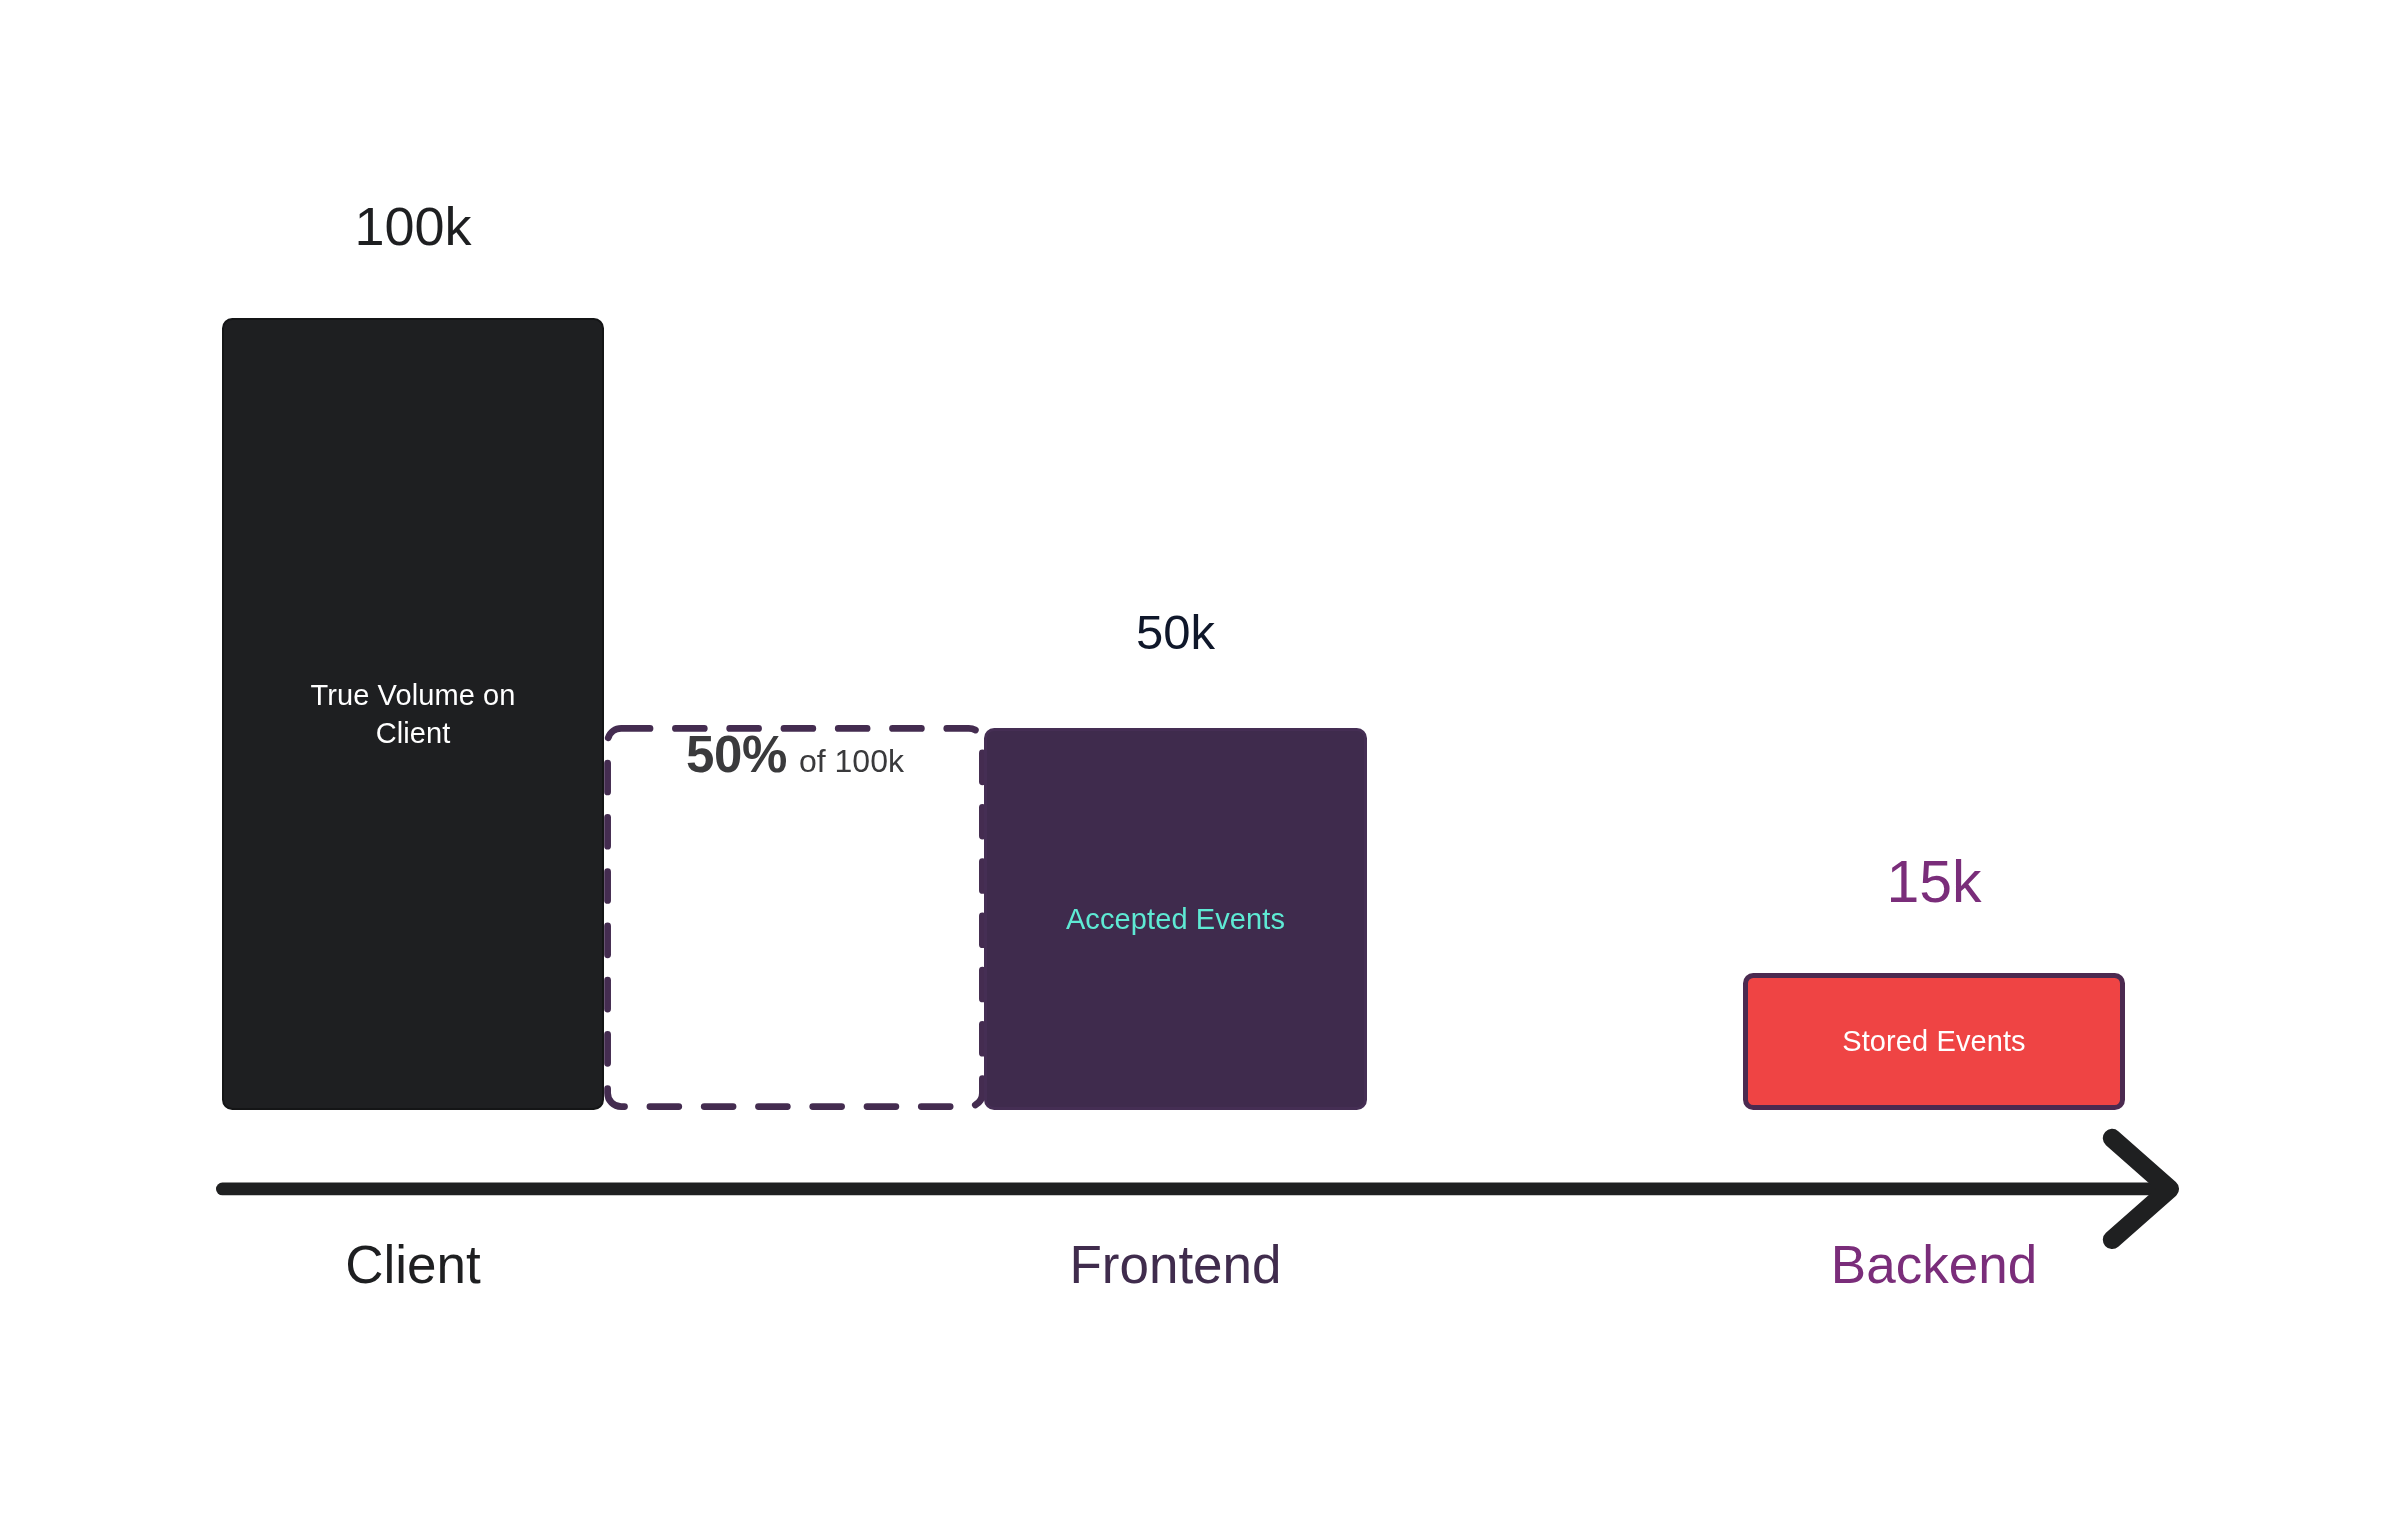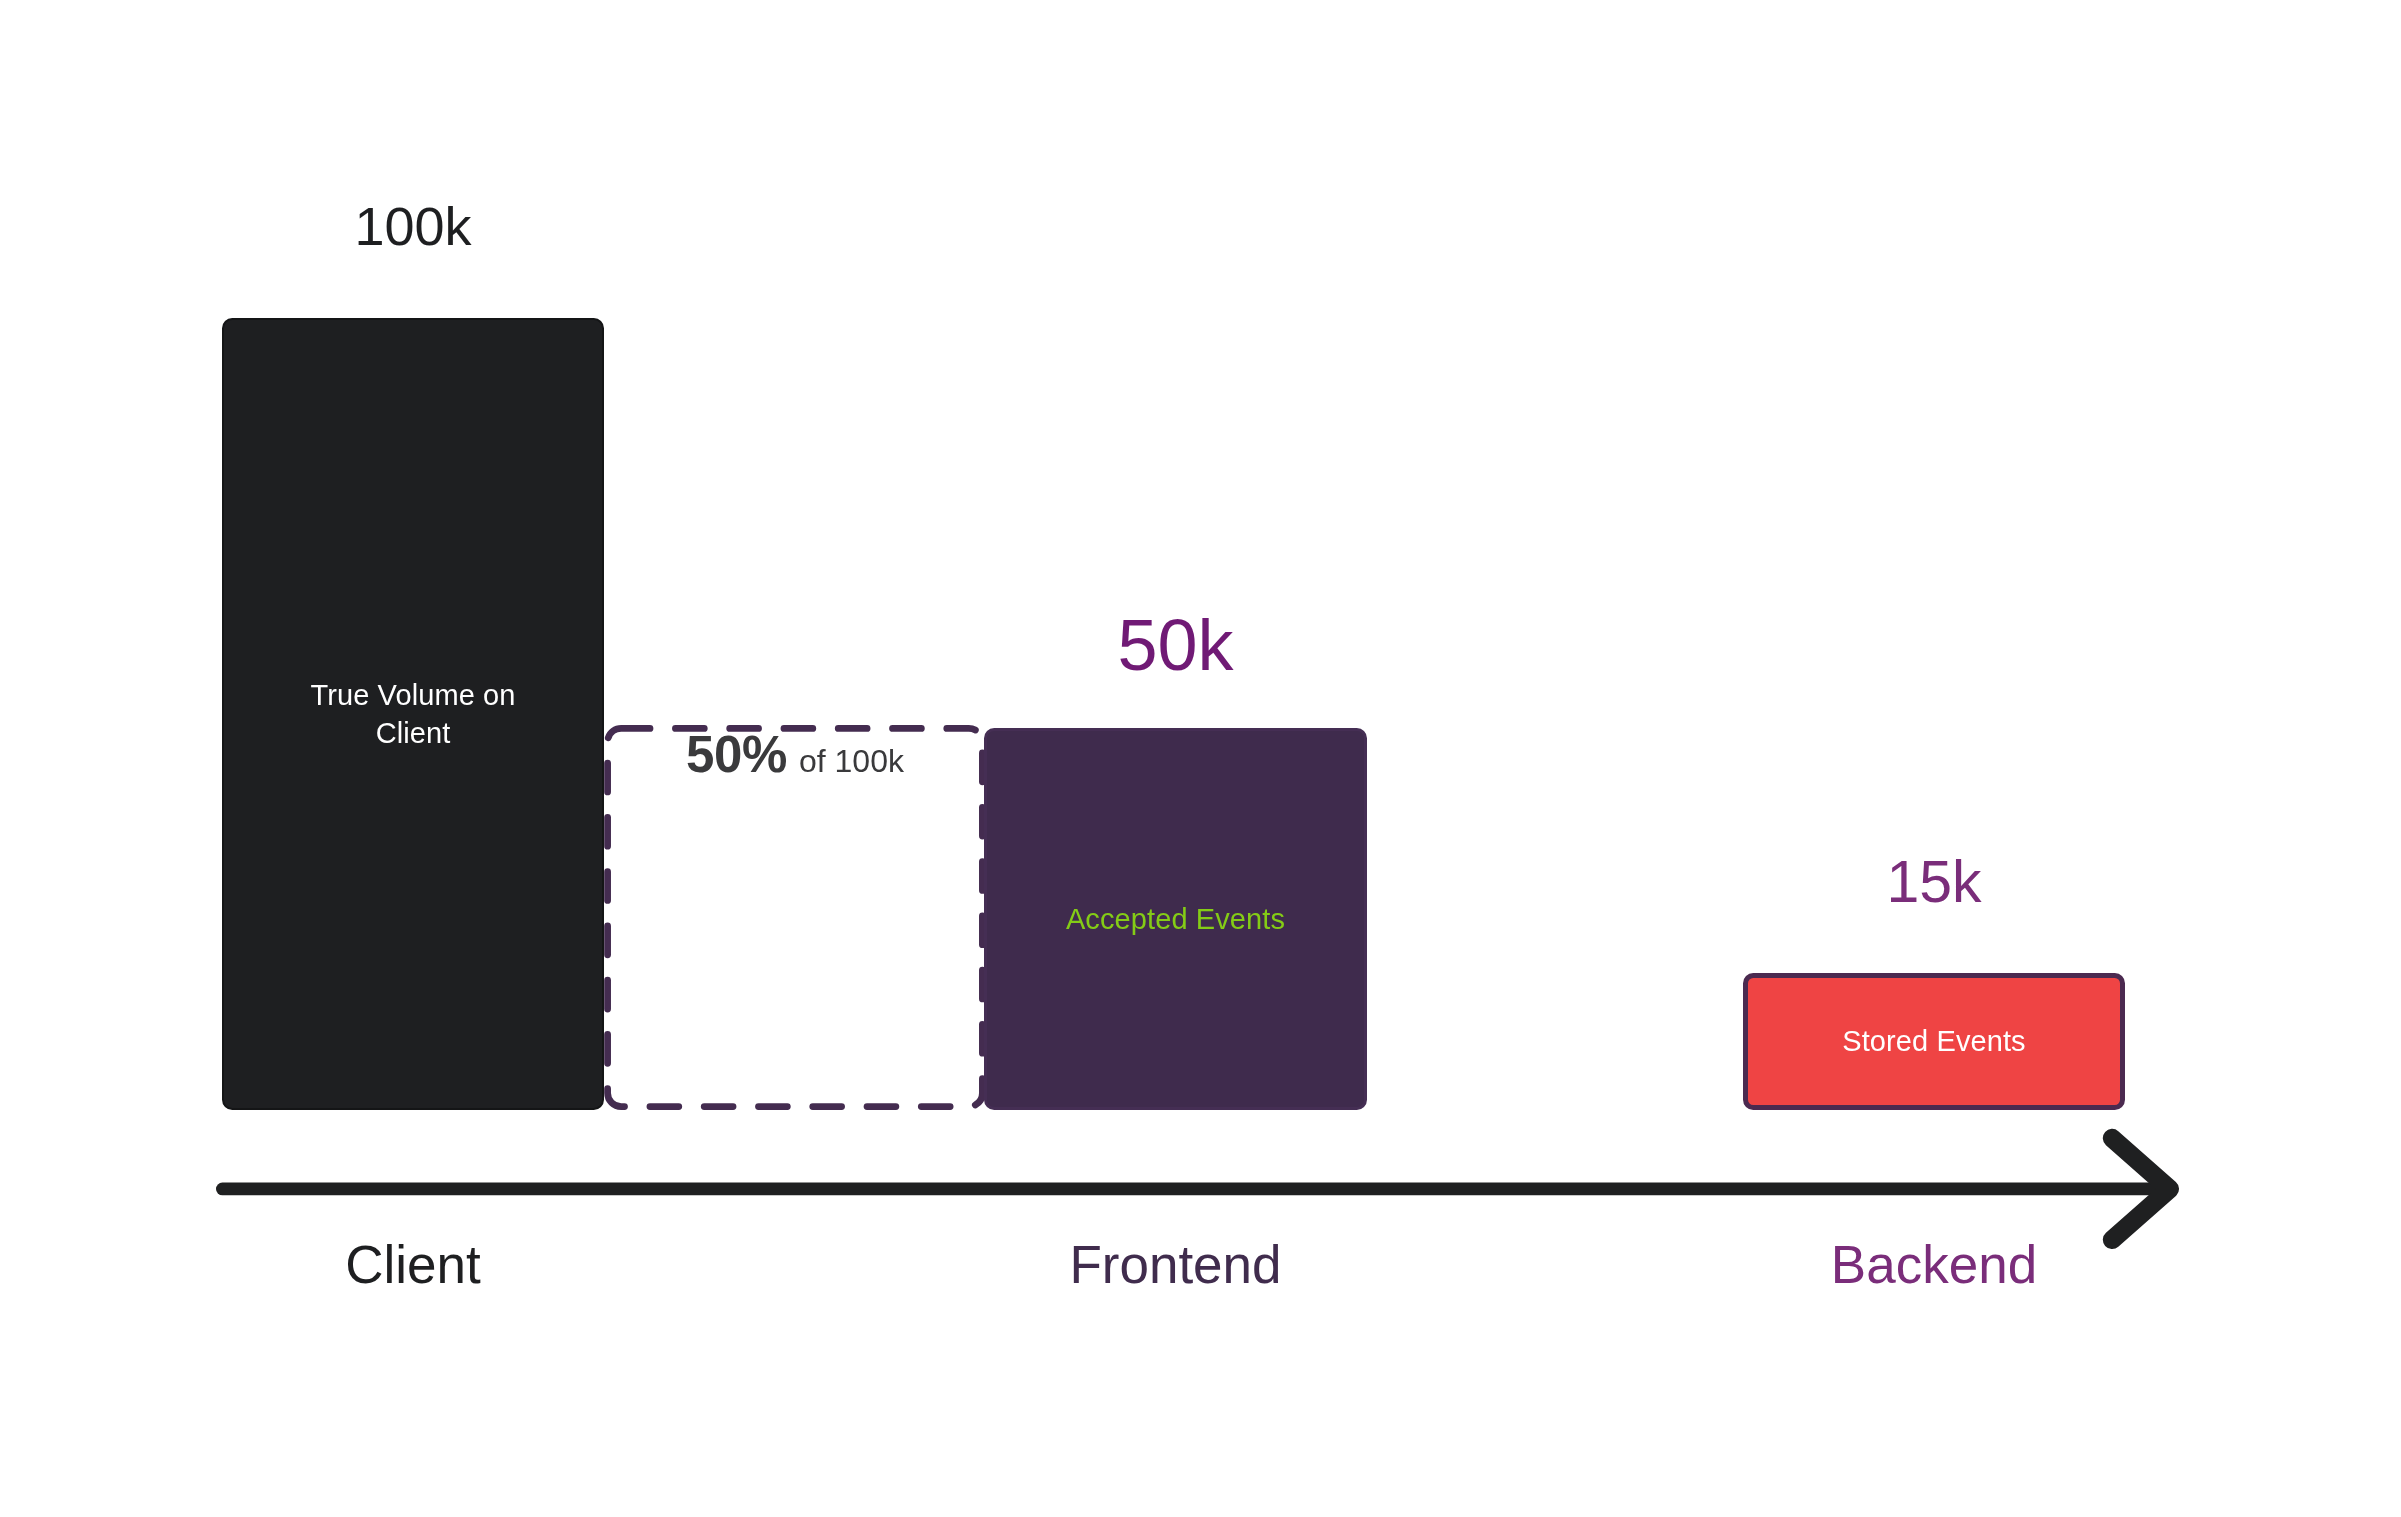--- a/index.html
+++ b/index.html
@@ -57,21 +57,21 @@
   
   #bar-frontend {
     left: 984px;
     top: 728px;
     width: 383px;
     height: 382px;
     background: #3f2b4d;
     border: 3.4px solid #452e54;
   }
   #bar-frontend .bar-label {
-    color: #84cc16;
+    color: #5eead4;
     font-size: 29px;
     max-width: 339px;
   }
 
   
   #bar-backend {
     left: 1743px;
     top: 973px;
     width: 382px;
     height: 137px;
@@ -124,21 +124,21 @@
   #drop-2 { left: 1367px; top: 971px; width: 378px; height: 139px; }
 
   
   .value-label {
     position: absolute;
     text-align: center;
     font-weight: 400;
     white-space: nowrap;
   }
   #value-client  { left: 222px; width: 382px; top: 195px;  font-size: 54px; color: #1e1f21; }
-  #value-frontend{ left: 984px; width: 383px; top: 604px; font-size: 72px; color: #701a75; }
+  #value-frontend{ left: 984px; width: 383px; top: 604px; font-size: 49px; color: #0f172a; }
   #value-backend { left: 1743px; width: 382px; top: 848px; font-size: 59px; color: #7a2d7a; }
 
   
   #axis-arrow {
     position: absolute;
     left: 204px;
     top: 1128px;
     width: 2001px;
     height: 127px;
   }

